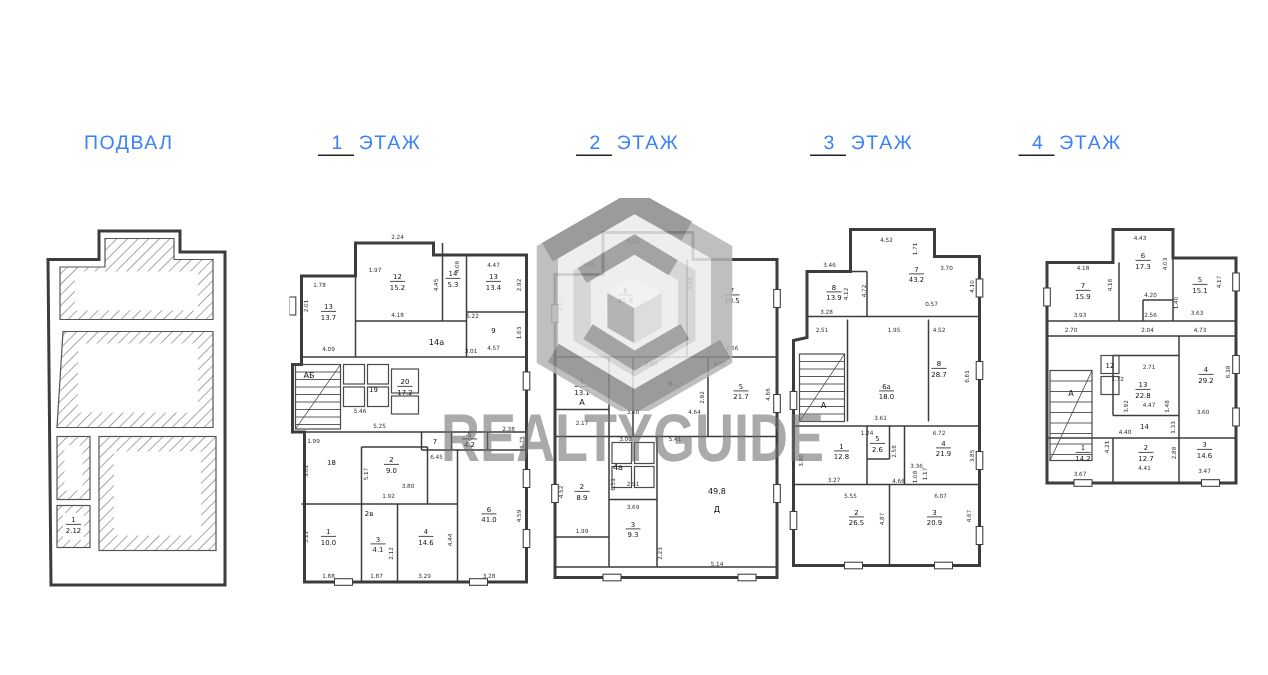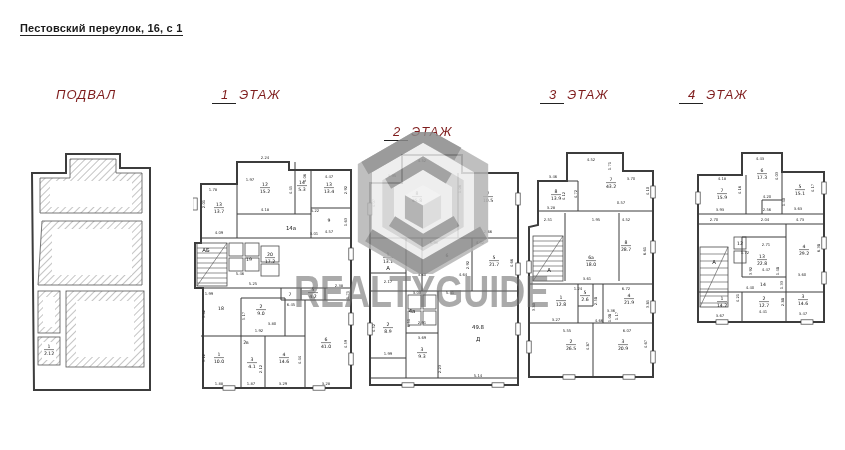--- a/index.html
+++ b/index.html
@@ -1,21 +1,21 @@
 <!DOCTYPE html>
 <html><head>
 <meta charset="utf-8">
 <style>
   html,body{margin:0;padding:0;background:#fff;}
   #page{position:relative;width:845px;height:450px;background:#ffffff;overflow:hidden;
         font-family:"Liberation Sans",sans-serif;color:#1a1a1a;}
   .doc-title{position:absolute;left:20px;top:22px;font-size:11px;font-weight:bold;
              border-bottom:1.4px solid #222;padding-bottom:1px;letter-spacing:.2px;}
-  .floor-title{position:absolute;top:87px;font-size:13px;letter-spacing:1px;color:#7f1d1d;
-               white-space:nowrap;font-style:italic;}
+  .floor-title{position:absolute;top:87px;font-size:13px;letter-spacing:1px;color:#3b82f6;
+               white-space:nowrap;}
   .floor-title .fnum{border-bottom:1.5px solid #222;padding:0 7px 1px 9px;margin-right:3px;}
   .floor-title .fnum:empty{display:none;border:none;padding:0;margin:0;}
   .plan{position:absolute;}
   .w2{fill:#ffffff;stroke:#3c3c3c;stroke-width:2;stroke-linejoin:miter;}
   .w1{fill:none;stroke:#3c3c3c;stroke-width:1;}
   .w05{fill:none;stroke:#4a4a4a;stroke-width:.6;}
   .sr{fill:none;stroke:#4a4a4a;stroke-width:.8;}
   .hatch{fill:url(#hch);stroke:#555;stroke-width:.8;}
   .whitein{fill:#fff;}
   .win{fill:#fff;stroke:#3c3c3c;stroke-width:.7;}
@@ -26,25 +26,24 @@
   #wm-logo{position:absolute;left:356px;top:132px;opacity:.85;}
   #wm-text{position:absolute;left:294px;top:266px;font-size:45px;font-weight:bold;
            color:rgba(108,108,108,.58);letter-spacing:0px;transform:scaleX(.8);
            transform-origin:left top;white-space:nowrap;font-family:"Liberation Sans",sans-serif;}
 </style>
 </head>
 <body>
 
 <div id="page">
 
-  <div class="doc-title">Пестовский переулок, 16, с 1</div>
 
   <div class="floor-title" style="left:56px;"><span>ПОДВАЛ</span></div>
   <div class="floor-title" style="left:212px;"><span class="fnum">1</span><span>ЭТАЖ</span></div>
-  <div class="floor-title" style="left:384px;margin-top:37px;"><span class="fnum">2</span><span>ЭТАЖ</span></div>
+  <div class="floor-title" style="left:384px;"><span class="fnum">2</span><span>ЭТАЖ</span></div>
   <div class="floor-title" style="left:540px;"><span class="fnum">3</span><span>ЭТАЖ</span></div>
   <div class="floor-title" style="left:679px;"><span class="fnum">4</span><span>ЭТАЖ</span></div>
 
   <div class="plan" style="left:28px;top:145px;">
     <svg width="125" height="248" viewBox="0 0 125 248">
       <defs>
         <pattern id="hch" width="5" height="5" patternUnits="userSpaceOnUse" patternTransform="rotate(45)">
           <line x1="0" y1="0" x2="0" y2="5" stroke="#8a8a8a" stroke-width="1"></line>
         </pattern>
       </defs>

